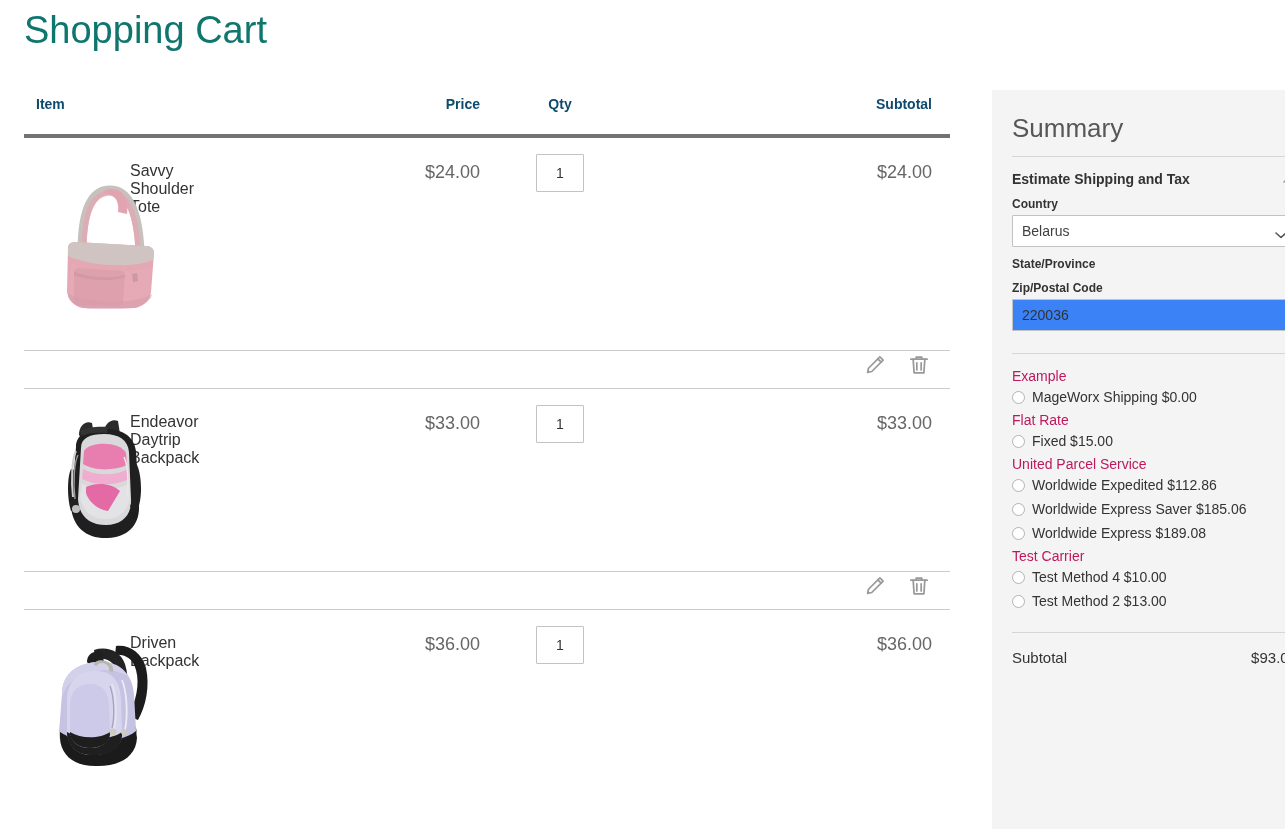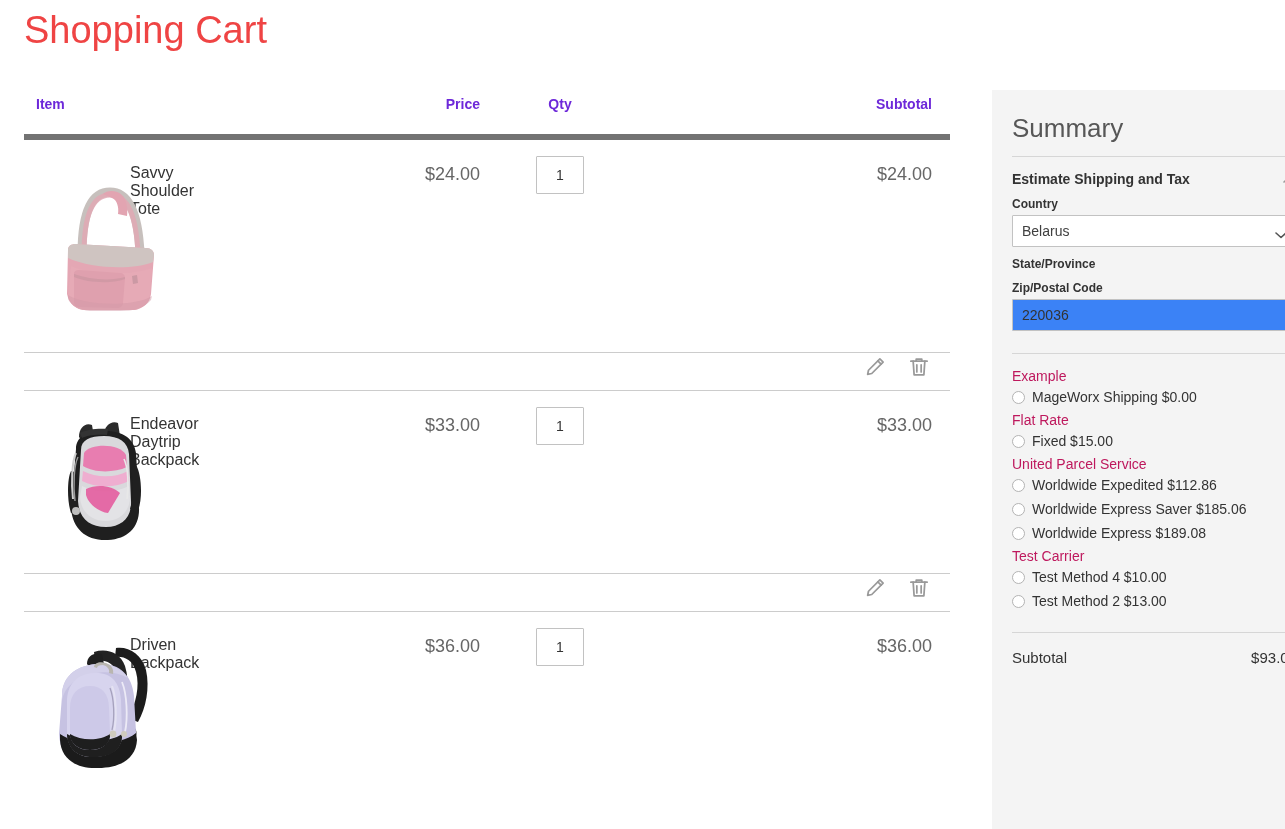--- a/index.html
+++ b/index.html
@@ -17,44 +17,44 @@
     background: #ffffff;
   }
 
   
   .page-title {
     position: absolute;
     left: 24px;
     top: 6px;
     font-size: 38px;
     font-weight: 300;
-    color: #ef4444;
+    color: #0f766e;
     letter-spacing: 0px;
     line-height: 48px;
     white-space: nowrap;
   }
 
   
   .cart-area {
     position: absolute;
     left: 24px;
     top: 96px;
     width: 896px;
   }
   .cart-table {
     width: 896px;
     border-collapse: collapse;
     table-layout: fixed;
   }
   .cart-table th {
     font-size: 14px;
     font-weight: bold;
-    color: #6d28d9;
+    color: #0c4a6e;
     padding: 0 0 22px 0;
-    border-bottom: 6px solid #737373;
+    border-bottom: 4px solid #737373;
     vertical-align: bottom;
   }
   .th-item   { text-align: left;  width: 184px; padding-left: 12px !important; }
   .th-price  { text-align: right; width: 260px; }
   .th-qty    { text-align: center; width: 160px; }
   .th-sub    { text-align: right; width: 292px; padding-right: 18px !important; }
 
   .cart-row > td {
     border-bottom: 1px solid #cccccc;
     vertical-align: top;

